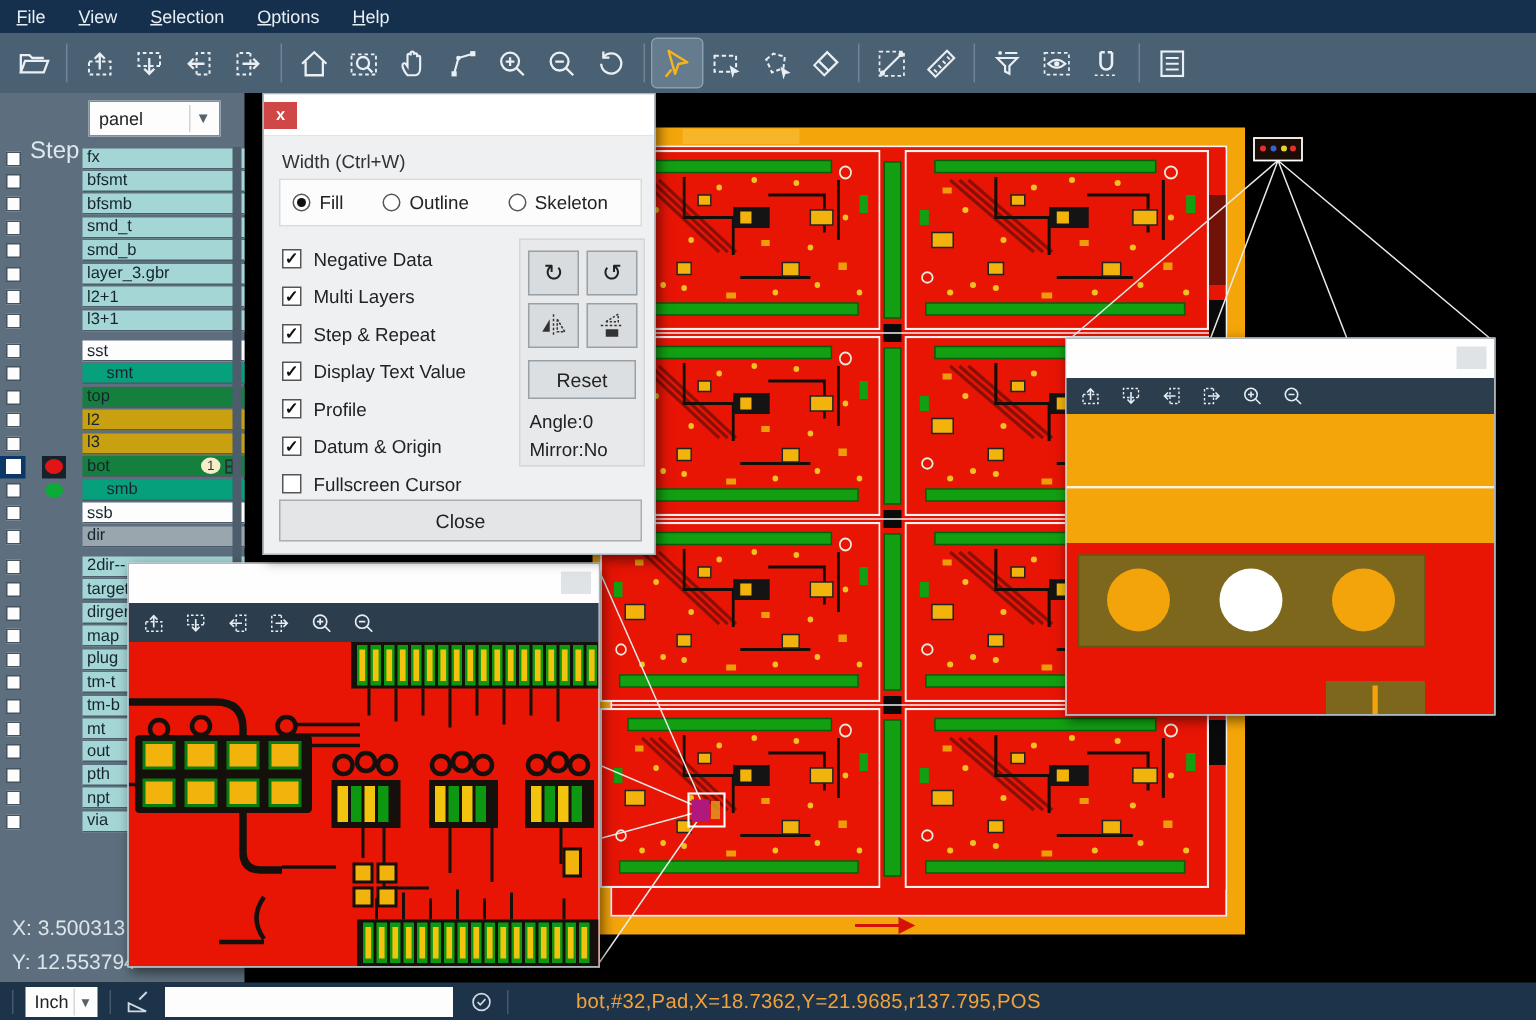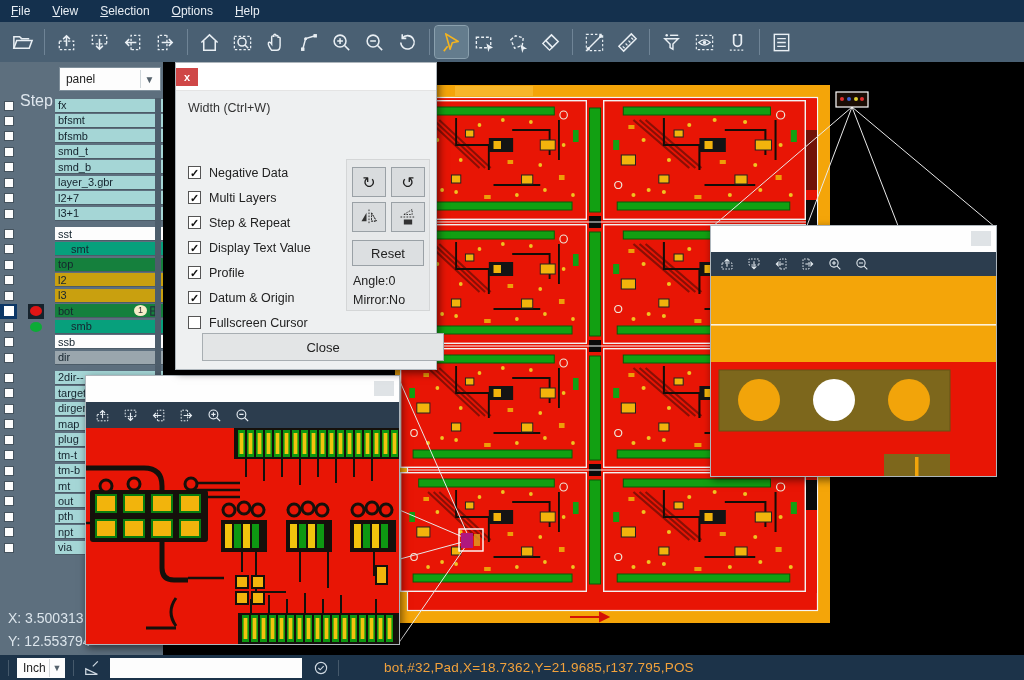--- a/index.html
+++ b/index.html
@@ -14,21 +14,21 @@
   #toolbar { position:absolute; left:0; top:22px; width:1024px; height:40px; background:#4a6073;
     display:flex; align-items:center; padding-left:6px; z-index:40; }
   .tbtn { width:33px; height:32px; display:flex; align-items:center; justify-content:center;
     color:#e9eff4; border-radius:3px; }
   .tbtn.active { background:#647c8d; outline:1px solid #8aa0ae; color:#f4b41f; }
   .tsep { width:1px; height:26px; background:#6f8496; margin:0 5px; }
   
   #sidebar { position:absolute; left:0; top:62px; width:163px; height:593px; background:#5d6f7e; z-index:5; }
   #steprow { position:absolute; left:0; top:0; width:163px; height:34px; display:flex; align-items:center; }
   #steplabel { color:#dfe7ee; font-size:16px; padding:0 6px 0 20px;margin-top:44px; }
-  #stepdd { flex:1; height:24px; background:#fdfdfd; border:1px solid #7f8f9b; margin-right:2px;
+  #stepdd { flex:1; height:24px; background:#fdfdfd; border:1px solid #7f8f9b; margin-right:16px;
     display:flex; align-items:center; font-size:12px; color:#222; padding-left:6px; position:relative; }
   #stepdd .chev { position:absolute; right:2px; top:2px; bottom:2px; width:18px; border-left:1px solid #cfd6da;
     display:flex; align-items:center; justify-content:center; color:#55626c; font-size:10px; }
   #layer-list { position:absolute; left:0; top:36px; width:163px; }
   .lrow { height:15px; margin-bottom:0.45px; display:flex; align-items:center; position:relative;gap:11px; }
   .lrow .cbcell { width:17px; height:15px; display:flex; align-items:center; justify-content:center; }
   .lrow .cb { width:10px; height:10px; background:#fdfdfd; border:1px solid #45535e; }
   .lrow.sel .cbcell { background:#0c3766; }
   .lrow.sel .cb { background:#fff; border-color:#fff; }
   .lrow .ind { width:16px; height:15px; display:flex; align-items:center; justify-content:center; }
@@ -71,21 +71,21 @@
   #checklist { position:absolute; left:12px; top:97px; }
   .chk { display:flex; align-items:center; gap:8px; height:25px; }
   .box { width:13px; height:13px; background:#fff; border:1px solid #555; font-size:11px; line-height:12px;
     text-align:center; color:#111; font-weight:bold; }
   #dside { position:absolute; left:170px; top:96px; width:84px; height:152px; background:#e7e9ea; border:1px solid #d4d6d7; }
   .ibtn { position:absolute; width:34px; height:30px; background:#d9dcde; border:1px solid #9aa1a6;
     display:flex; align-items:center; justify-content:center; font-size:16px; color:#222; }
   #btn-reset { position:absolute; left:5px; top:80px; width:72px; height:26px; background:#dcdfe1;
     border:1px solid #9aa1a6; display:flex; align-items:center; justify-content:center; font-size:13px; }
   #angle { position:absolute; left:6px; top:114px; } #mirror { position:absolute; left:6px; top:133px; }
-  #btn-close { position:absolute; left:26px; top:270px; width:242px; height:28px; background:#e3e5e6;
+  #btn-close { position:absolute; left:10px; top:270px; width:242px; height:28px; background:#e3e5e6;
     border:1px solid #a8aeb2; display:flex; align-items:center; justify-content:center; font-size:13px; color:#222; }
   
   #statusbar { position:absolute; left:0; top:655px; width:1024px; height:25px; background:#1c3349; z-index:40;
     display:flex; align-items:center; color:#cfd9e2; }
   .ssep { width:1px; height:16px; background:#45596b; margin:0 8px; }
   #unitdd { width:48px; height:20px; background:#fdfdfd; color:#222; font-size:12px; display:flex;
     align-items:center; padding-left:6px; position:relative; }
   #unitdd .chev { position:absolute; right:1px; top:1px; bottom:1px; width:15px; border-left:1px solid #d4d8da;
     color:#55626c; font-size:9px; display:flex; align-items:center; justify-content:center; }
   #cmdinput { width:192px; height:20px; background:#fdfdfd; border:none; font-size:12px; padding:0 5px; color:#222; }
@@ -377,21 +377,21 @@
         <span class="lbl c-teal">
           <span class="t">layer_3.gbr</span>
         </span>
       </div>
       <div class="lrow">
         <span class="cbcell">
           <span class="cb"></span>
         </span>
         <span class="ind"></span>
         <span class="lbl c-teal">
-          <span class="t">l2+7</span>
+          <span class="t">l2+1</span>
         </span>
       </div>
       <div class="lrow">
         <span class="cbcell">
           <span class="cb"></span>
         </span>
         <span class="ind"></span>
         <span class="lbl c-teal">
           <span class="t">l3+1</span>
         </span>
@@ -771,20 +771,34 @@
     <rect x="173" y="178" width="66" height="22" fill="#7d671c"></rect>
     <rect x="204" y="181" width="3.5" height="19" fill="#f2a40a"></rect>
   </svg>
 </div>
 
 <div id="dialog" class="win">
   <div id="dlg-title">
     <div id="dlg-close">x</div>
   </div>
   <div id="dlg-width">Width (Ctrl+W)</div>
+  <div id="radiobox">
+      <span class="radio on">
+        <span class="rdot"></span>
+        <span>Fill</span>
+      </span>
+      <span class="radio">
+        <span class="rdot"></span>
+        <span>Outline</span>
+      </span>
+      <span class="radio">
+        <span class="rdot"></span>
+        <span>Skeleton</span>
+      </span>
+    </div>
   <div id="checklist">
       <div class="chk">
         <span class="box">✓</span>
         <span>Negative Data</span>
       </div>
       <div class="chk">
         <span class="box">✓</span>
         <span>Multi Layers</span>
       </div>
       <div class="chk">

